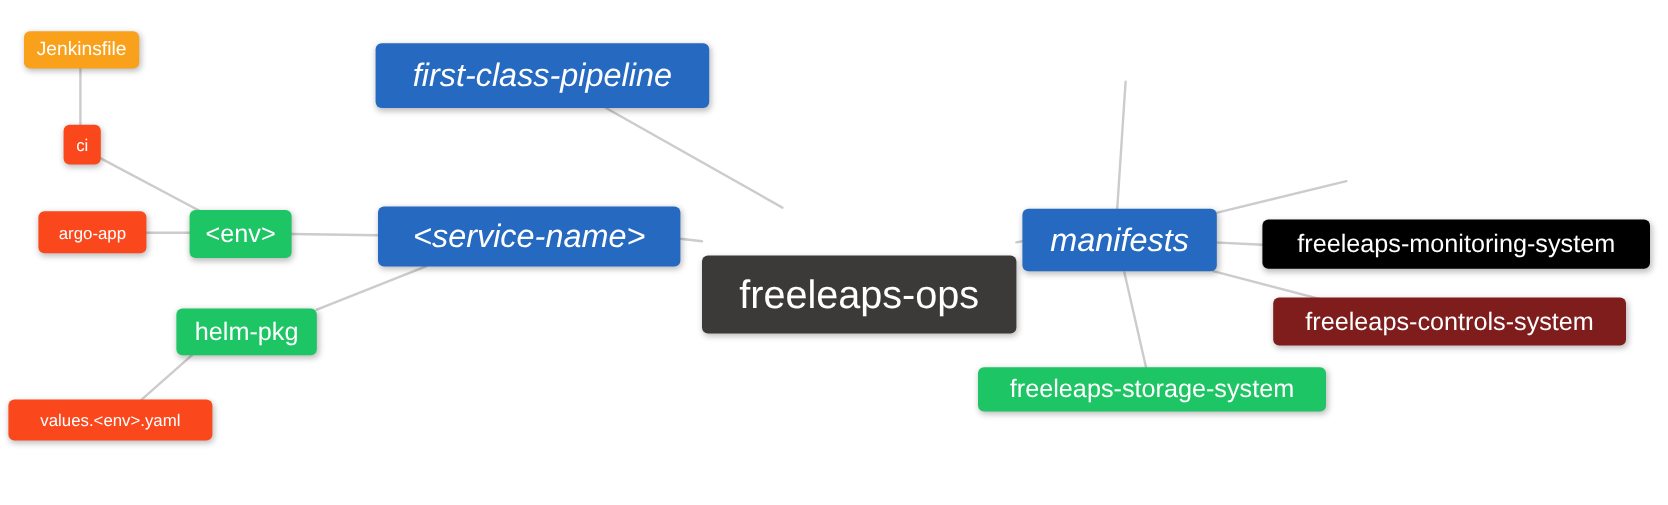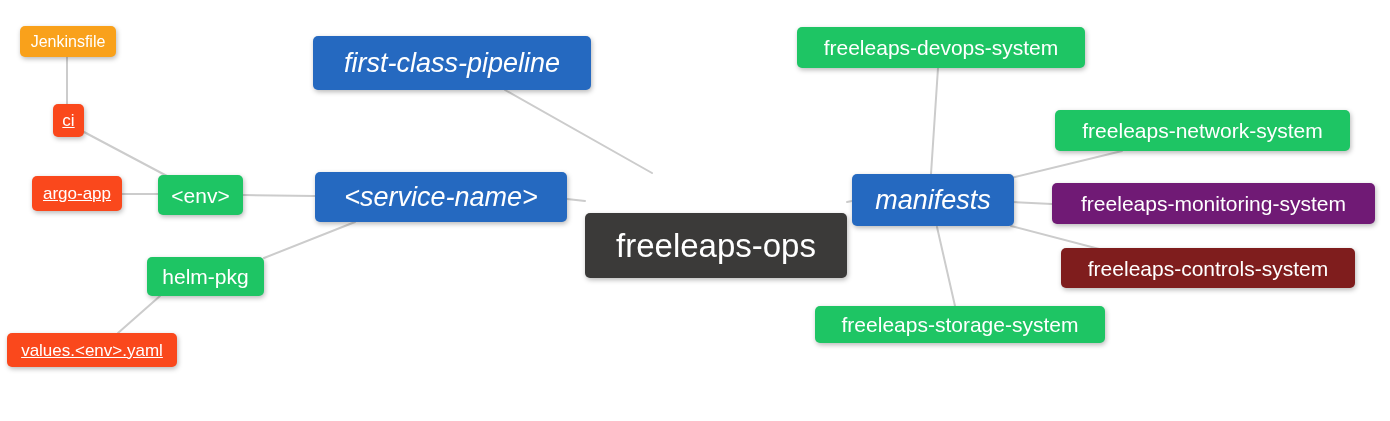--- a/index.html
+++ b/index.html
@@ -36,21 +36,21 @@
     border-radius: 5px;
     box-shadow: 1px 2px 5px rgba(0,0,0,0.28);
     white-space: nowrap;
     cursor: default;
     padding: 0 10px;
     line-height: 1;
   }
   .d0 { font-size: 33px; }
   .d1 { font-size: 27px; font-style: italic; }
   .d2 { font-size: 21px; }
-  .d3 { font-size: 17px; text-decoration: underline; }
+  .d3 { font-size: 14px; }
   .d4 { font-size: 16px; }
 </style>
 </head>
 <body>
 
 <div class="canvas">
   <svg class="edge-layer" viewBox="0 0 1390 421" width="1390" height="421">
       <line x1="67" y1="57" x2="67" y2="104" stroke="#cccccc"></line>
       <line x1="84" y1="132" x2="167" y2="176" stroke="#cccccc"></line>
       <line x1="122" y1="194" x2="158" y2="194" stroke="#cccccc"></line>
@@ -70,18 +70,16 @@
 <div class="node d4" style="left: 20px; top: 26px; width: 96px; height: 31px; background: rgb(249, 161, 27); color: rgb(255, 255, 255);">Jenkinsfile</div>
     <div class="node d3" style="left: 53px; top: 104px; width: 31px; height: 33px; background: rgb(250, 72, 28); color: rgb(255, 255, 255);">ci</div>
     <div class="node d3" style="left: 32px; top: 176px; width: 90px; height: 35px; background: rgb(250, 72, 28); color: rgb(255, 255, 255);">argo-app</div>
     <div class="node d2" style="left: 158px; top: 175px; width: 85px; height: 40px; background: rgb(30, 197, 100); color: rgb(255, 255, 255);">&lt;env&gt;</div>
     <div class="node d2" style="left: 147px; top: 257px; width: 117px; height: 39px; background: rgb(30, 197, 100); color: rgb(255, 255, 255);">helm-pkg</div>
     <div class="node d3" style="left: 7px; top: 333px; width: 170px; height: 34px; background: rgb(250, 72, 28); color: rgb(255, 255, 255);">values.&lt;env&gt;.yaml</div>
     <div class="node d1" style="left: 313px; top: 36px; width: 278px; height: 54px; background: rgb(37, 105, 192); color: rgb(255, 255, 255);">first-class-pipeline</div>
     <div class="node d1" style="left: 315px; top: 172px; width: 252px; height: 50px; background: rgb(37, 105, 192); color: rgb(255, 255, 255);">&lt;service-name&gt;</div>
     <div class="node d0" style="left: 585px; top: 173px; width: 262px; height: 65px; background: rgb(59, 58, 57); color: rgb(255, 255, 255); margin-top: 40px;">freeleaps-ops</div>
     <div class="node d1" style="left: 852px; top: 174px; width: 162px; height: 52px; background: rgb(37, 105, 192); color: rgb(255, 255, 255);">manifests</div>
-    <div class="node d2" style="left: 797px; top: 27px; width: 288px; height: 41px; background: rgb(30, 197, 100); color: rgb(255, 255, 255);">freeleaps-devops-system</div>
-    <div class="node d2" style="left: 1055px; top: 110px; width: 295px; height: 41px; background: rgb(30, 197, 100); color: rgb(255, 255, 255);">freeleaps-network-system</div>
-    <div class="node d2" style="left: 1052px; top: 183px; width: 323px; height: 41px; background: #701a75; color: rgb(255, 255, 255);">freeleaps-monitoring-system</div>
+    <div class="node d2" style="left: 1052px; top: 183px; width: 323px; height: 41px; background: #000000; color: rgb(255, 255, 255);">freeleaps-monitoring-system</div>
     <div class="node d2" style="left: 1061px; top: 248px; width: 294px; height: 40px; background: #7f1d1d; color: rgb(255, 255, 255);">freeleaps-controls-system</div>
     <div class="node d2" style="left: 815px; top: 306px; width: 290px; height: 37px; background: rgb(30, 197, 100); color: rgb(255, 255, 255);">freeleaps-storage-system</div>
   </div>
 
 </body></html>

